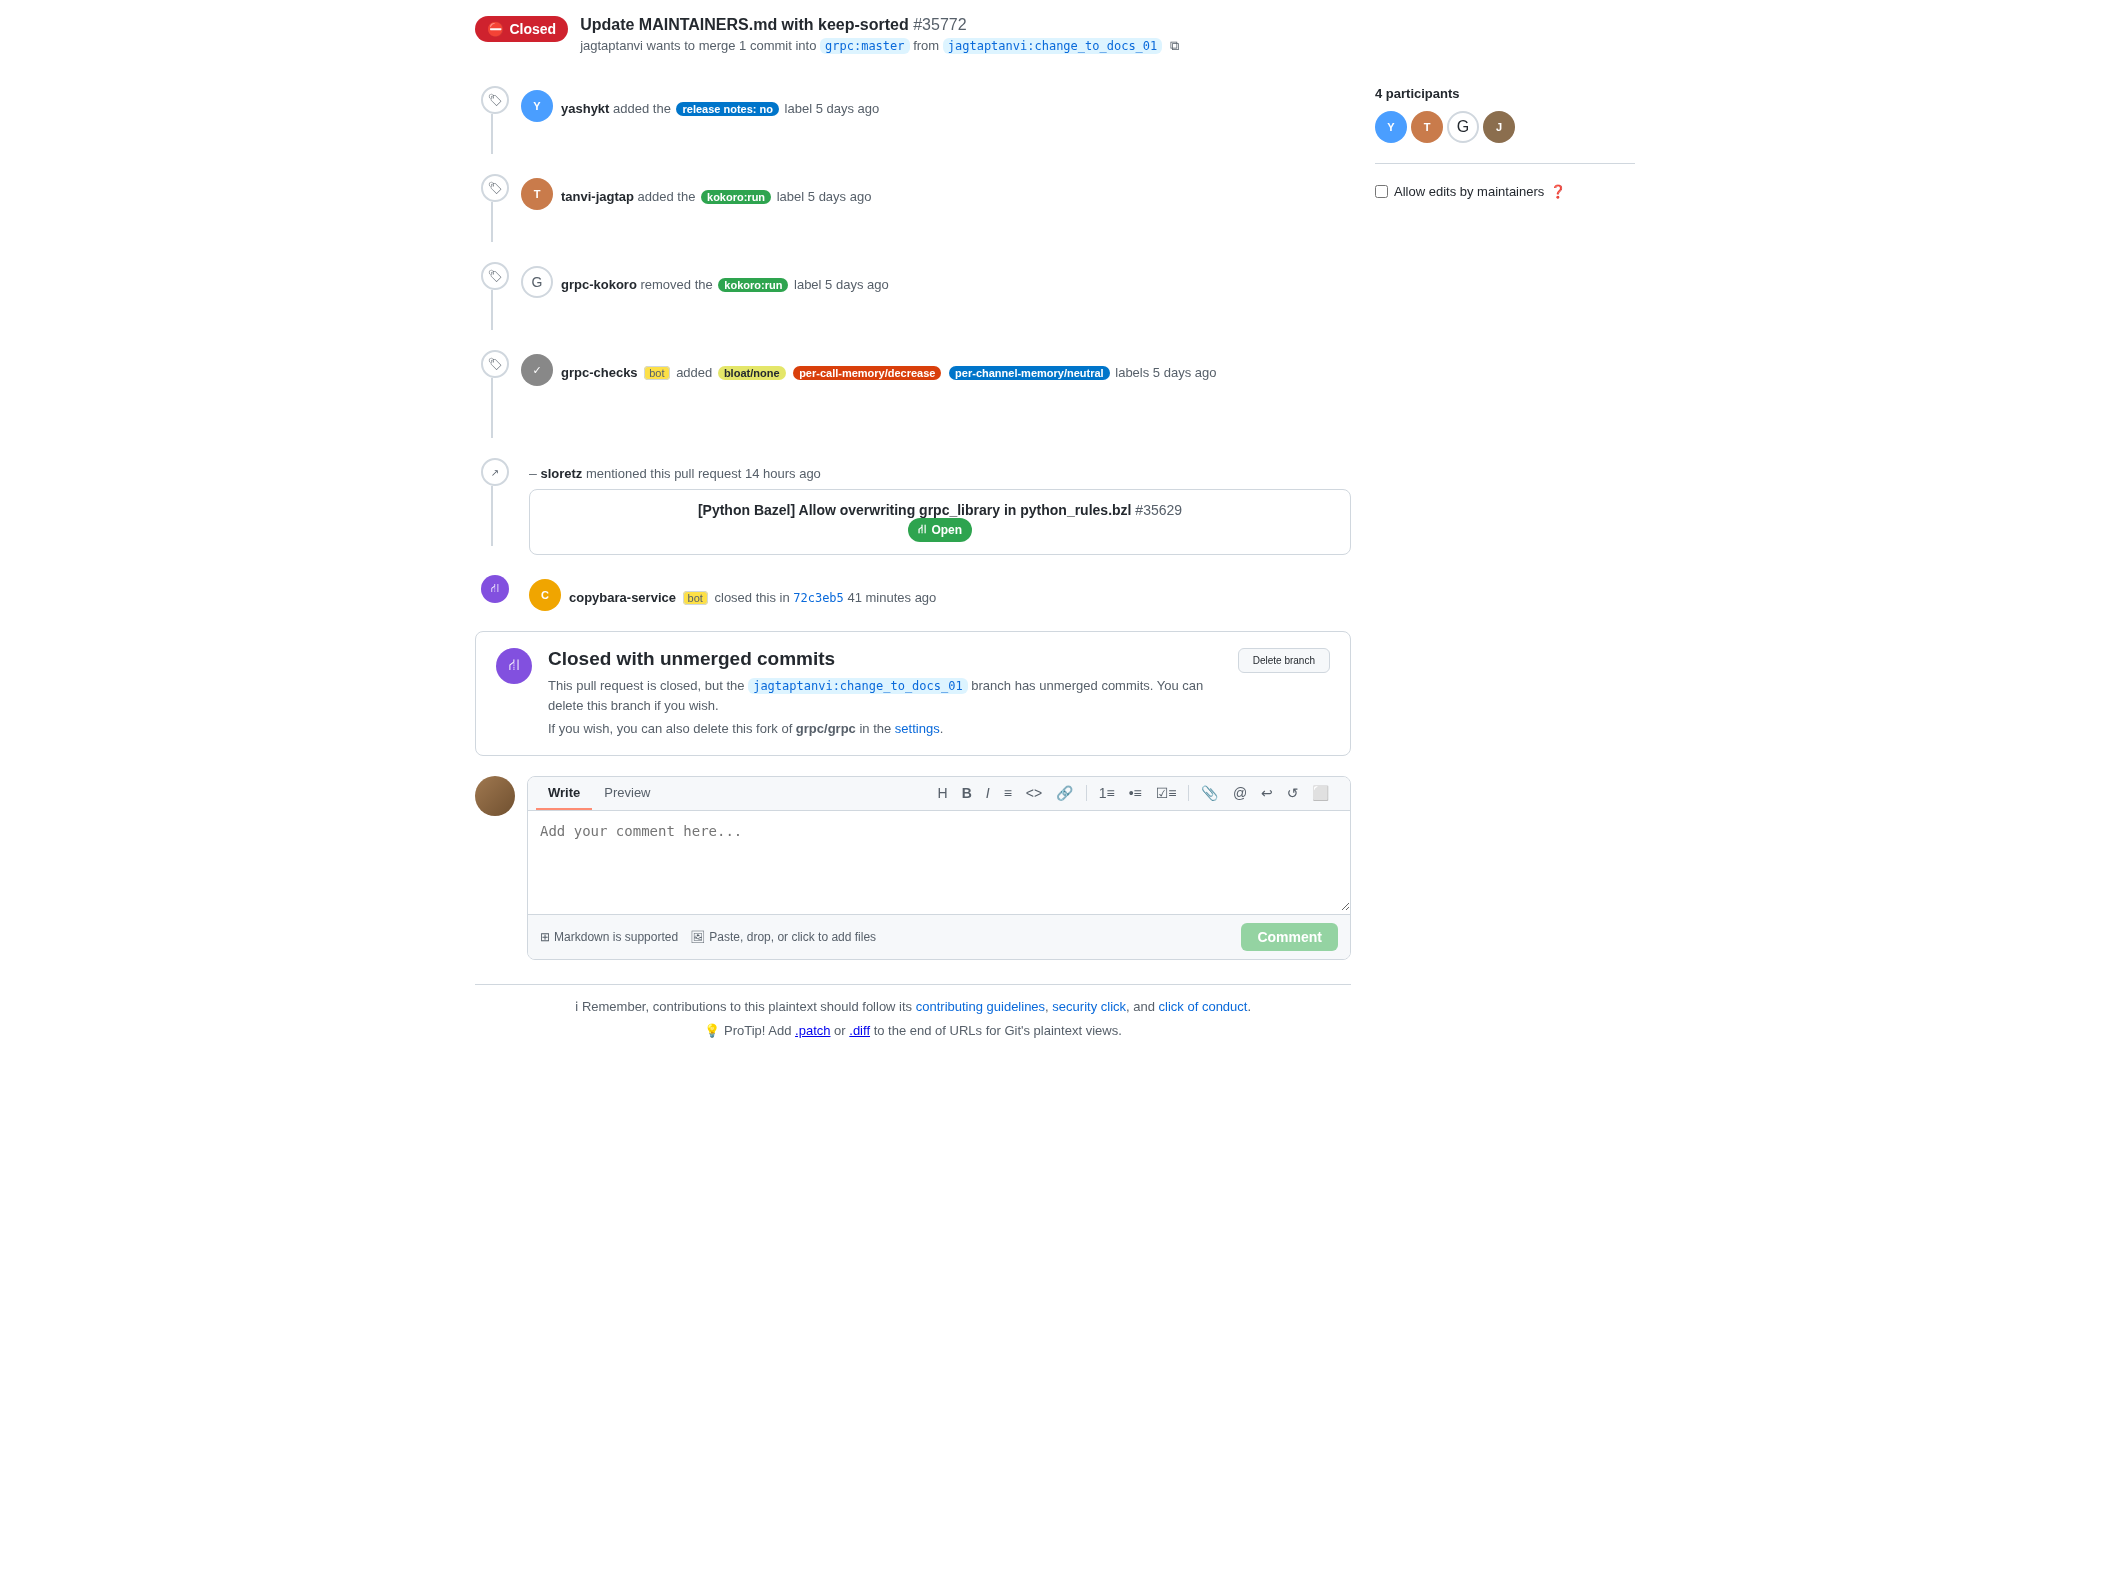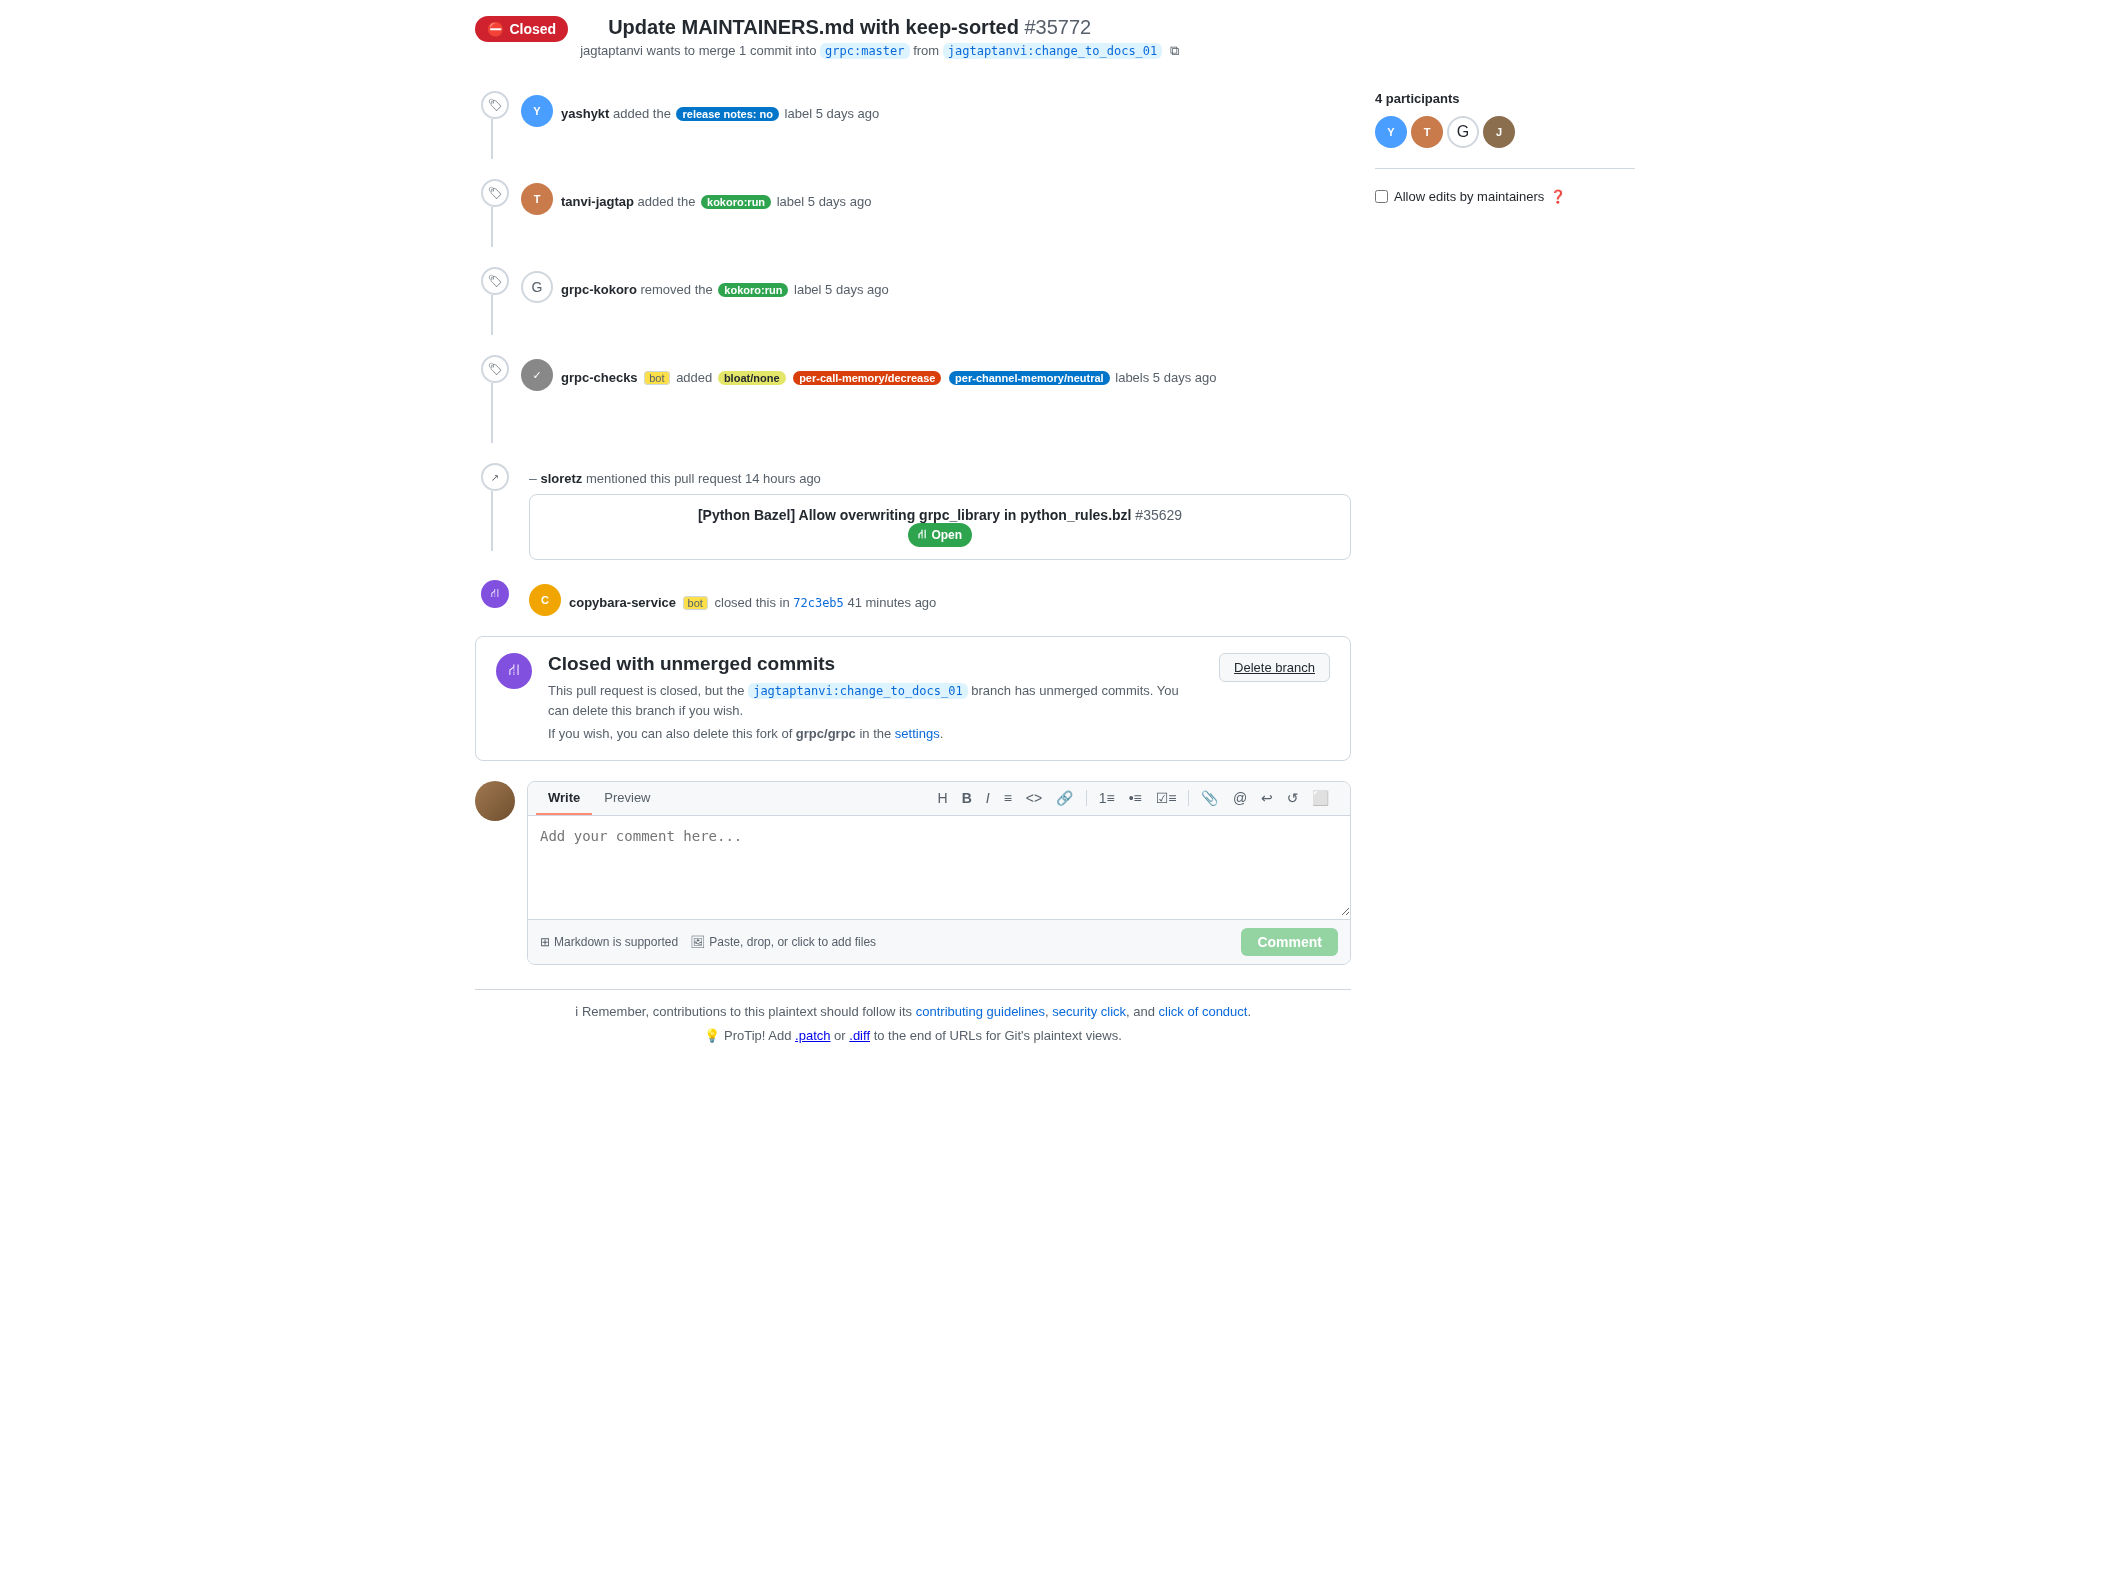--- a/index.html
+++ b/index.html
@@ -4,21 +4,21 @@
   <style>
     * { box-sizing: border-box; margin: 0; padding: 0; }
     body { font-family: -apple-system, BlinkMacSystemFont, "Segoe UI", Helvetica, Arial, sans-serif; font-size: 14px; color: #24292f; background: #fff; }
     
     .page-container { max-width: 1200px; margin: 0 auto; padding: 16px 20px; }
     
     
     .pr-header { display: flex; align-items: flex-start; gap: 12px; margin-bottom: 16px; padding-bottom: 16px; }
     .closed-badge { display: inline-flex; align-items: center; gap: 5px; background: #cf222e; color: #fff; padding: 5px 12px; border-radius: 20px; font-size: 14px; font-weight: 600; white-space: nowrap; }
     .closed-badge .icon { font-size: 14px; }
-    .pr-title-area h1 { font-size: 20px; font-weight: 600; color: #24292f; margin-left: 28px; }
+    .pr-title-area h1 { font-size: 16px; font-weight: 600; color: #24292f; }
     .pr-title-area h1 .pr-number { color: #57606a; font-weight: 400; }
     .pr-subtitle { font-size: 13px; color: #57606a; margin-top: 4px; }
     .pr-subtitle .branch { background: #ddf4ff; color: #0969da; padding: 1px 5px; border-radius: 6px; font-family: monospace; font-size: 12px; }
 
     .main-layout { display: flex; gap: 24px; }
     .main-content { flex: 1; min-width: 0; }
     .sidebar { width: 260px; flex-shrink: 0; }
 
     
     .timeline { position: relative; }
@@ -38,21 +38,21 @@
     .ref-pr-title .pr-num { color: #57606a; font-weight: 400; }
     .open-badge { display: inline-flex; align-items: center; gap: 5px; background: #2ea44f; color: #fff; padding: 4px 10px; border-radius: 20px; font-size: 12px; font-weight: 600; }
 
     
     .unmerged-box { border: 1px solid #d0d7de; border-radius: 8px; padding: 16px 20px; margin-bottom: 20px; display: flex; align-items: flex-start; justify-content: space-between; gap: 16px; }
     .unmerged-icon { width: 36px; height: 36px; border-radius: 50%; background: #8250df; display: flex; align-items: center; justify-content: center; color: #fff; font-size: 16px; flex-shrink: 0; margin-right: 4px; }
     .unmerged-text h3 { font-size: 19px; font-weight: 600; color: #24292f; margin-bottom: 6px; }
     .unmerged-text p { font-size: 13px; color: #57606a; line-height: 1.5; }
     .unmerged-text .branch-code { background: #ddf4ff; color: #0969da; padding: 1px 5px; border-radius: 6px; font-family: monospace; font-size: 12px; }
     .unmerged-text a { color: #0969da; text-decoration: none; }
-    .delete-branch-btn { border: 1px solid #d0d7de; border-radius: 6px; padding: 6px 14px; background: #f6f8fa; color: #24292f; font-size: 13px; cursor: pointer; white-space: nowrap; flex-shrink: 0; text-decoration: underline; }
+    .delete-branch-btn { border: 1px solid #d0d7de; border-radius: 6px; padding: 6px 14px; background: #f6f8fa; color: #24292f; font-size: 10px; cursor: pointer; white-space: nowrap; flex-shrink: 0; }
 
     
     .add-comment-section { display: flex; gap: 12px; margin-bottom: 24px; }
     .comment-box { flex: 1; border: 1px solid #d0d7de; border-radius: 8px; overflow: hidden; }
     .comment-tabs { display: flex; align-items: center; justify-content: space-between; border-bottom: 1px solid #d0d7de; background: #f6f8fa; padding: 0 8px; }
     .comment-tab-group { display: flex; }
     .comment-tab { padding: 8px 12px; font-size: 13px; cursor: pointer; border-bottom: 2px solid transparent; color: #57606a; }
     .comment-tab.active { border-bottom: 2px solid #fd8c73; color: #24292f; font-weight: 600; }
     .comment-toolbar { display: flex; gap: 6px; align-items: center; padding: 6px 8px; }
     .toolbar-btn { background: none; border: none; cursor: pointer; color: #57606a; font-size: 14px; padding: 2px 4px; }

